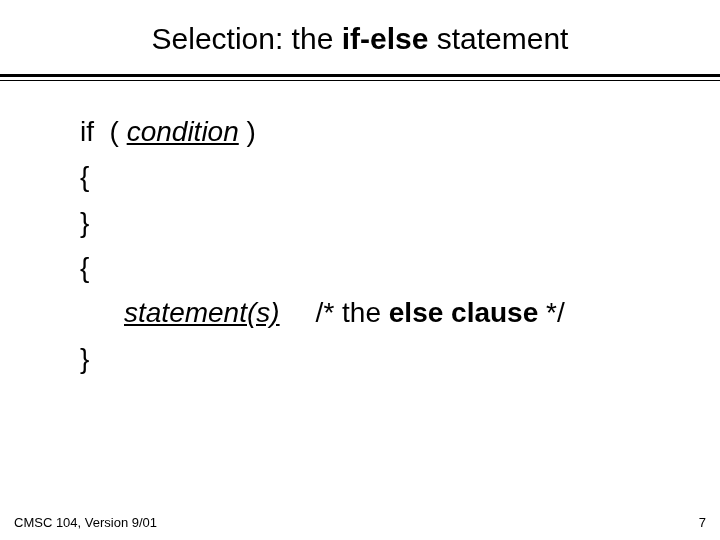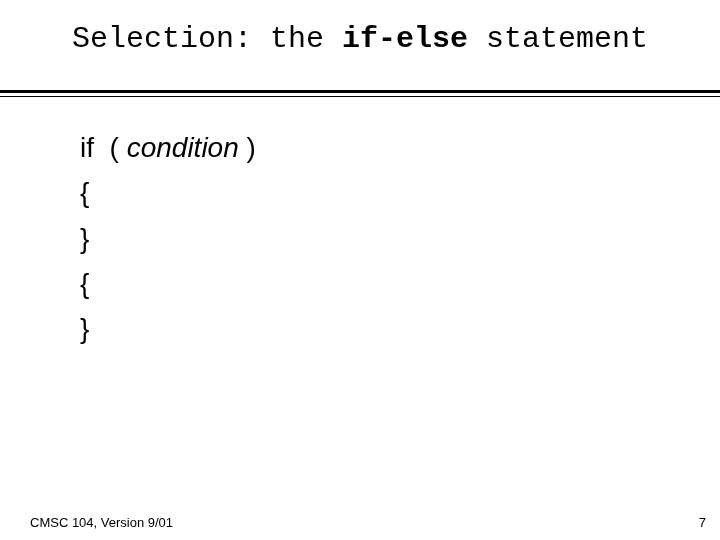--- a/index.html
+++ b/index.html
@@ -10,47 +10,46 @@
     background: #ffffff;
     font-family: Arial, Helvetica, sans-serif;
     color: #000;
     position: relative;
     overflow: hidden;
   }
   .title {
     text-align: center;
     font-size: 30px;
     padding-top: 22px;
-    padding-bottom: 34px;
-    font-family: Liberation Mono, monospace;
+    padding-bottom: 18px;
   }
   .rule-top {
     border-top: 3px solid #000;
     margin: 0;
   }
   .rule-bottom {
     border-top: 1px solid #000;
     margin-top: 3px;
   }
   .content {
     padding: 28px 0 0 80px;
     font-size: 28px;
     line-height: 1.62;
   }
   .line {
     white-space: pre;
   }
-  .ital { font-style: italic; }
+  .ital { font-style: italic; text-decoration: underline; }
   .bold { font-weight: bold; }
   .indent1 { display: inline-block; width: 44px; }
   .gap1 { display: inline-block; width: 36px; }
   .footer {
     position: absolute;
     bottom: 10px;
-    left: 30px;
+    left: 14px;
     right: 14px;
     font-size: 13px;
     display: flex;
     justify-content: space-between;
   }
 </style>
 </head>
 <body>
 
 <div class="title">
@@ -58,19 +57,20 @@
 </div>
 
 <div class="rule-top"></div>
 <div class="rule-bottom"></div>
 
 <div class="content">
   <div class="line"><span>if  ( </span><span class="ital">condition</span><span> )</span></div>
   <div class="line">{</div>
   <div class="line">}</div>
   <div class="line">{</div>
+  <div class="line"><span class="indent1"></span><span class="ital">statement(s)</span><span class="gap1"></span><span>/* the </span><span class="bold">else clause</span><span> */</span></div>
   <div class="line">}</div>
 </div>
 
 <div class="footer">
   <span>CMSC 104, Version 9/01</span>
   <span>7</span>
 </div>
 
 </body></html>

